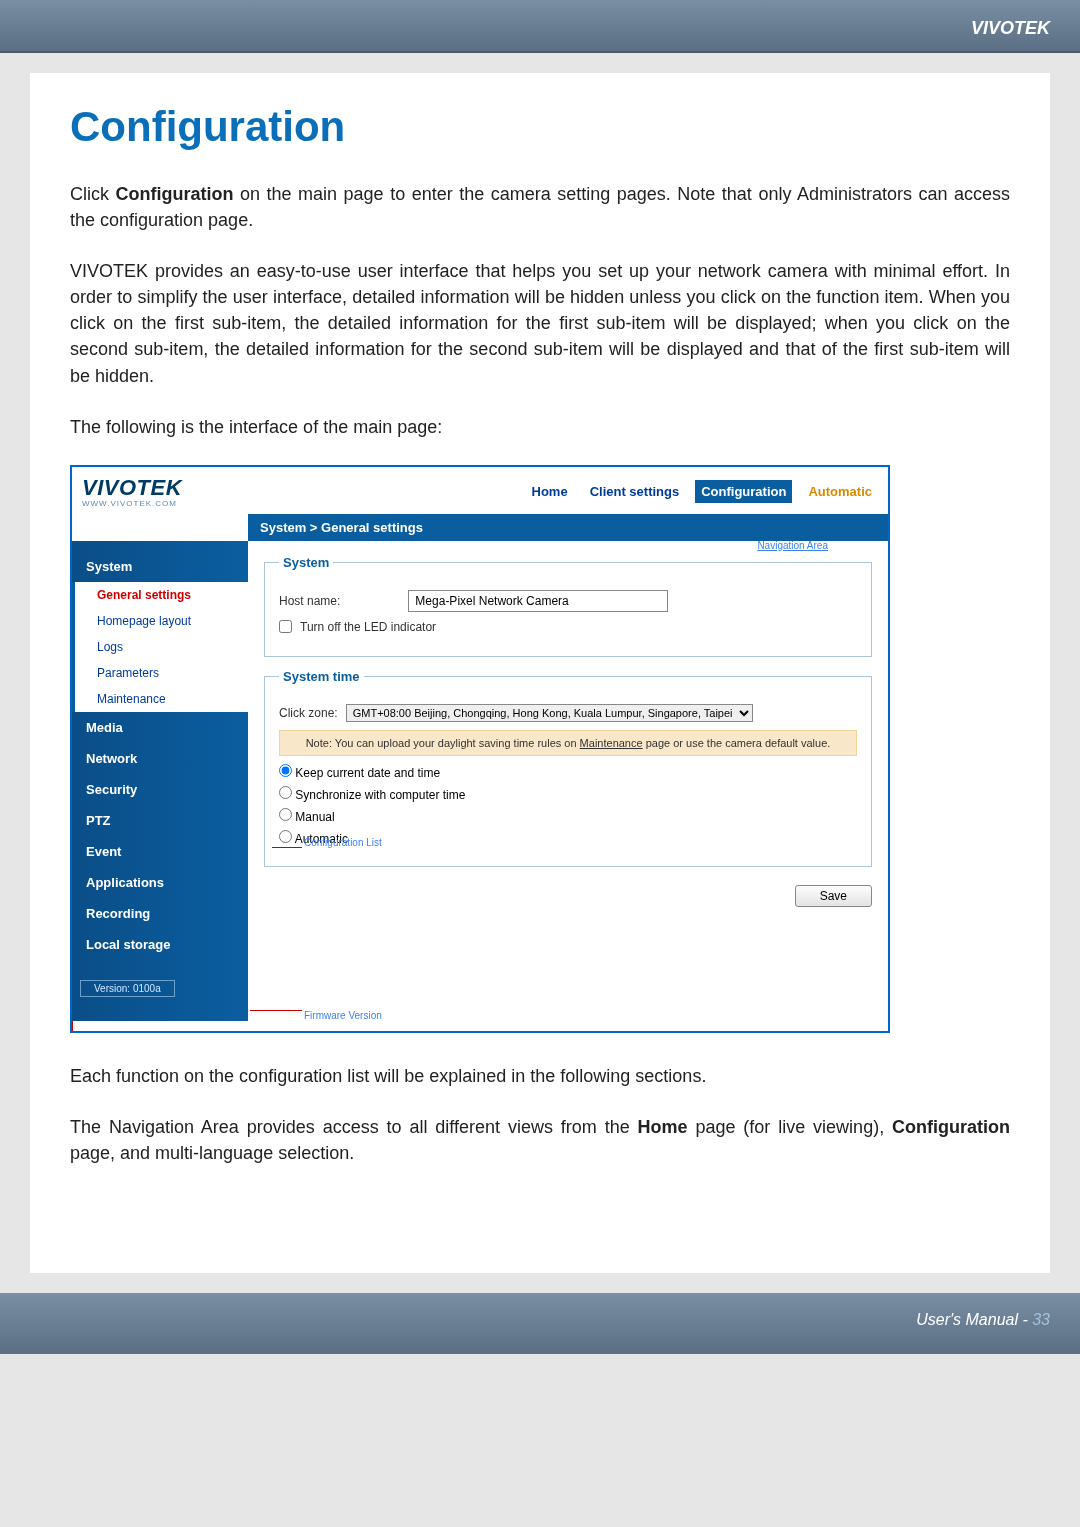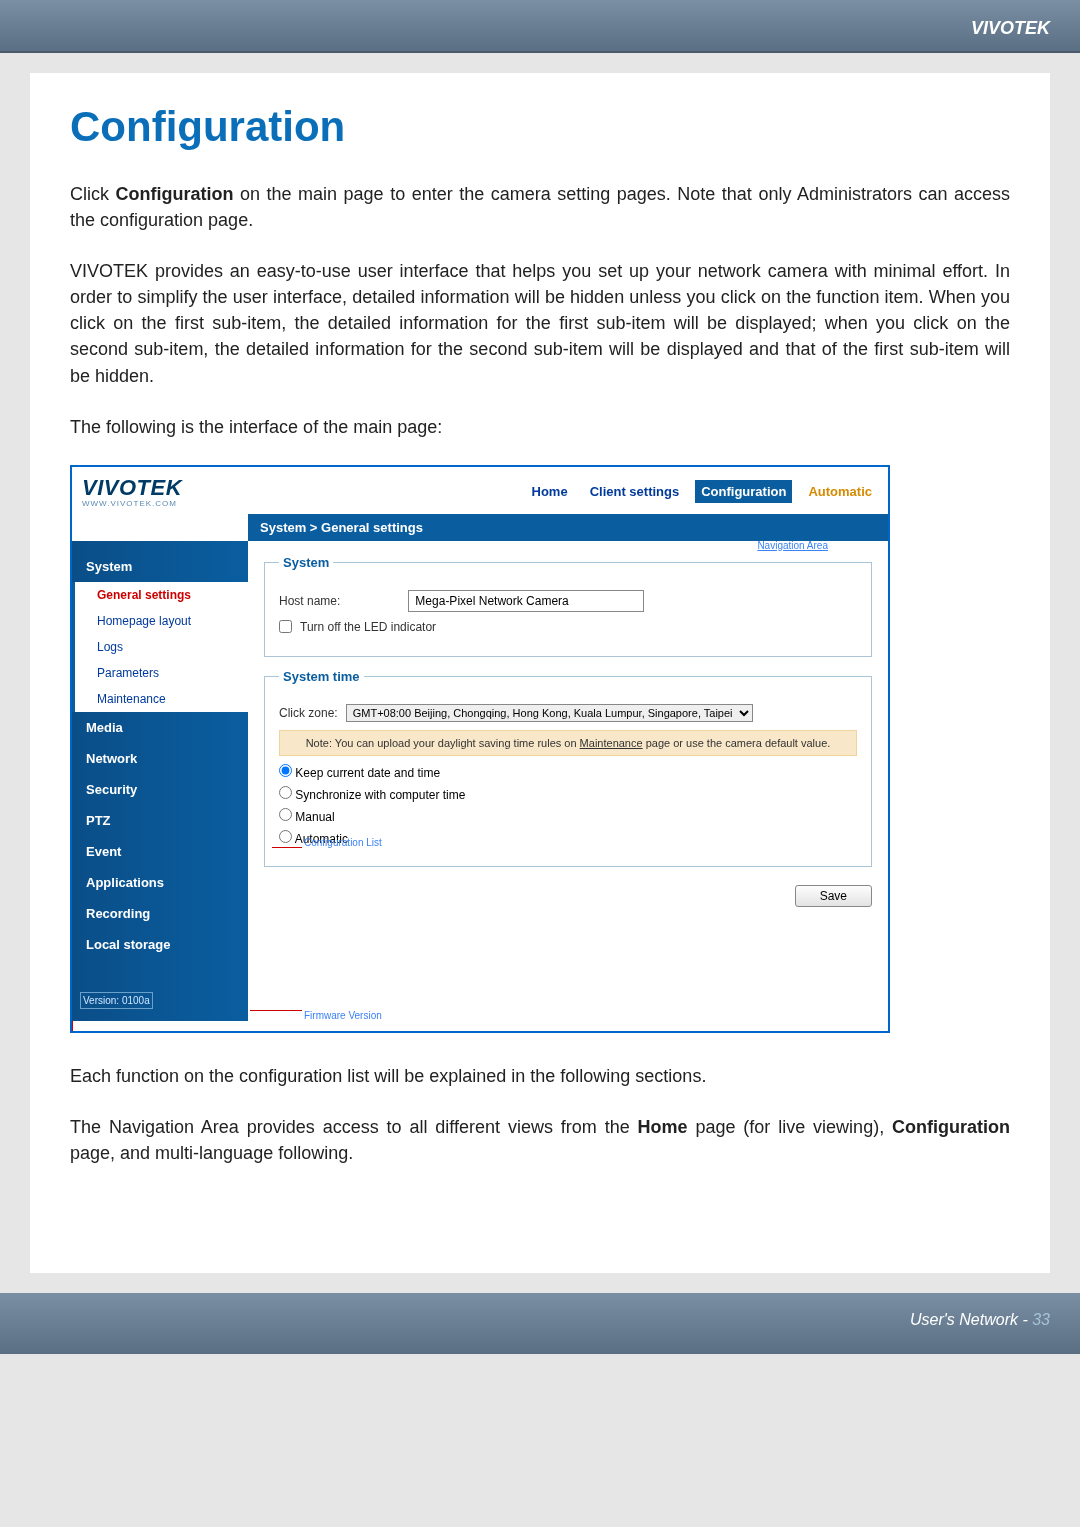--- a/index.html
+++ b/index.html
@@ -99,39 +99,39 @@
       background: #fff;
       color: #003a9c;
       padding: 6px 10px 6px 22px;
       font-size: 12px;
       border-left: 3px solid #0a5ea0;
       cursor: pointer;
     }
     .side-sub.active { color: #c00; font-weight: bold; }
     .version-box {
       position: absolute;
-      bottom: 12px;
+      bottom: 24px;
       left: 8px;
       border: 1px solid #6aa0cc;
       color: #cfe6ff;
       font-size: 10px;
-      padding: 2px 2px;
+      padding: 2px 13px;
     }
     
     .ui-main { flex: 1; padding: 14px 16px; font-size: 12px; }
     fieldset {
       border: 1px solid #aac4d8;
       padding: 12px 14px 14px 14px;
       margin-bottom: 12px;
     }
     legend { color: #0a5ea0; font-weight: bold; font-size: 13px; padding: 0 4px; }
     .form-row { display: flex; align-items: center; gap: 8px; margin: 8px 0; }
     .form-row label { font-size: 12px; color: #333; }
     .host-input {
-      border: 1px solid #888; padding: 3px 6px; font-size: 12px; width: 236px;
+      border: 1px solid #888; padding: 3px 6px; font-size: 12px; width: 260px;
       margin-left: 60px;
     }
     .tz-select { border:1px solid #888; font-size:11px; padding:1px 2px; }
     .note-box {
       background: #f8e7c8;
       border: 1px solid #f0d59a;
       font-size: 11px;
       padding: 6px 8px;
       margin: 8px 0;
       color: #333;
@@ -270,20 +270,20 @@
     <div class="callout callout-nav">Navigation Area</div>
     <div class="annot-line line-conf"></div>
     <div class="callout callout-conf">Configuration List</div>
     <div class="annot-line line-ver"></div>
     <div class="callout callout-ver">Firmware Version</div>
   </div>
 
   <p class="para">Each function on the configuration list will be explained in the following sections.</p>
 
   <p class="para">
-    <span>The Navigation Area provides access to all different views from the </span><span class="bold">Home</span><span> page (for live viewing), </span><span class="bold">Configuration</span><span> page, and multi-language following.</span>
+    <span>The Navigation Area provides access to all different views from the </span><span class="bold">Home</span><span> page (for live viewing), </span><span class="bold">Configuration</span><span> page, and multi-language selection.</span>
   </p>
 
 </div>
 
 <div class="page-footer">
-  <span>User's Network - </span><span class="foot-num">33</span>
+  <span>User's Manual - </span><span class="foot-num">33</span>
 </div>
 
 </body></html>

